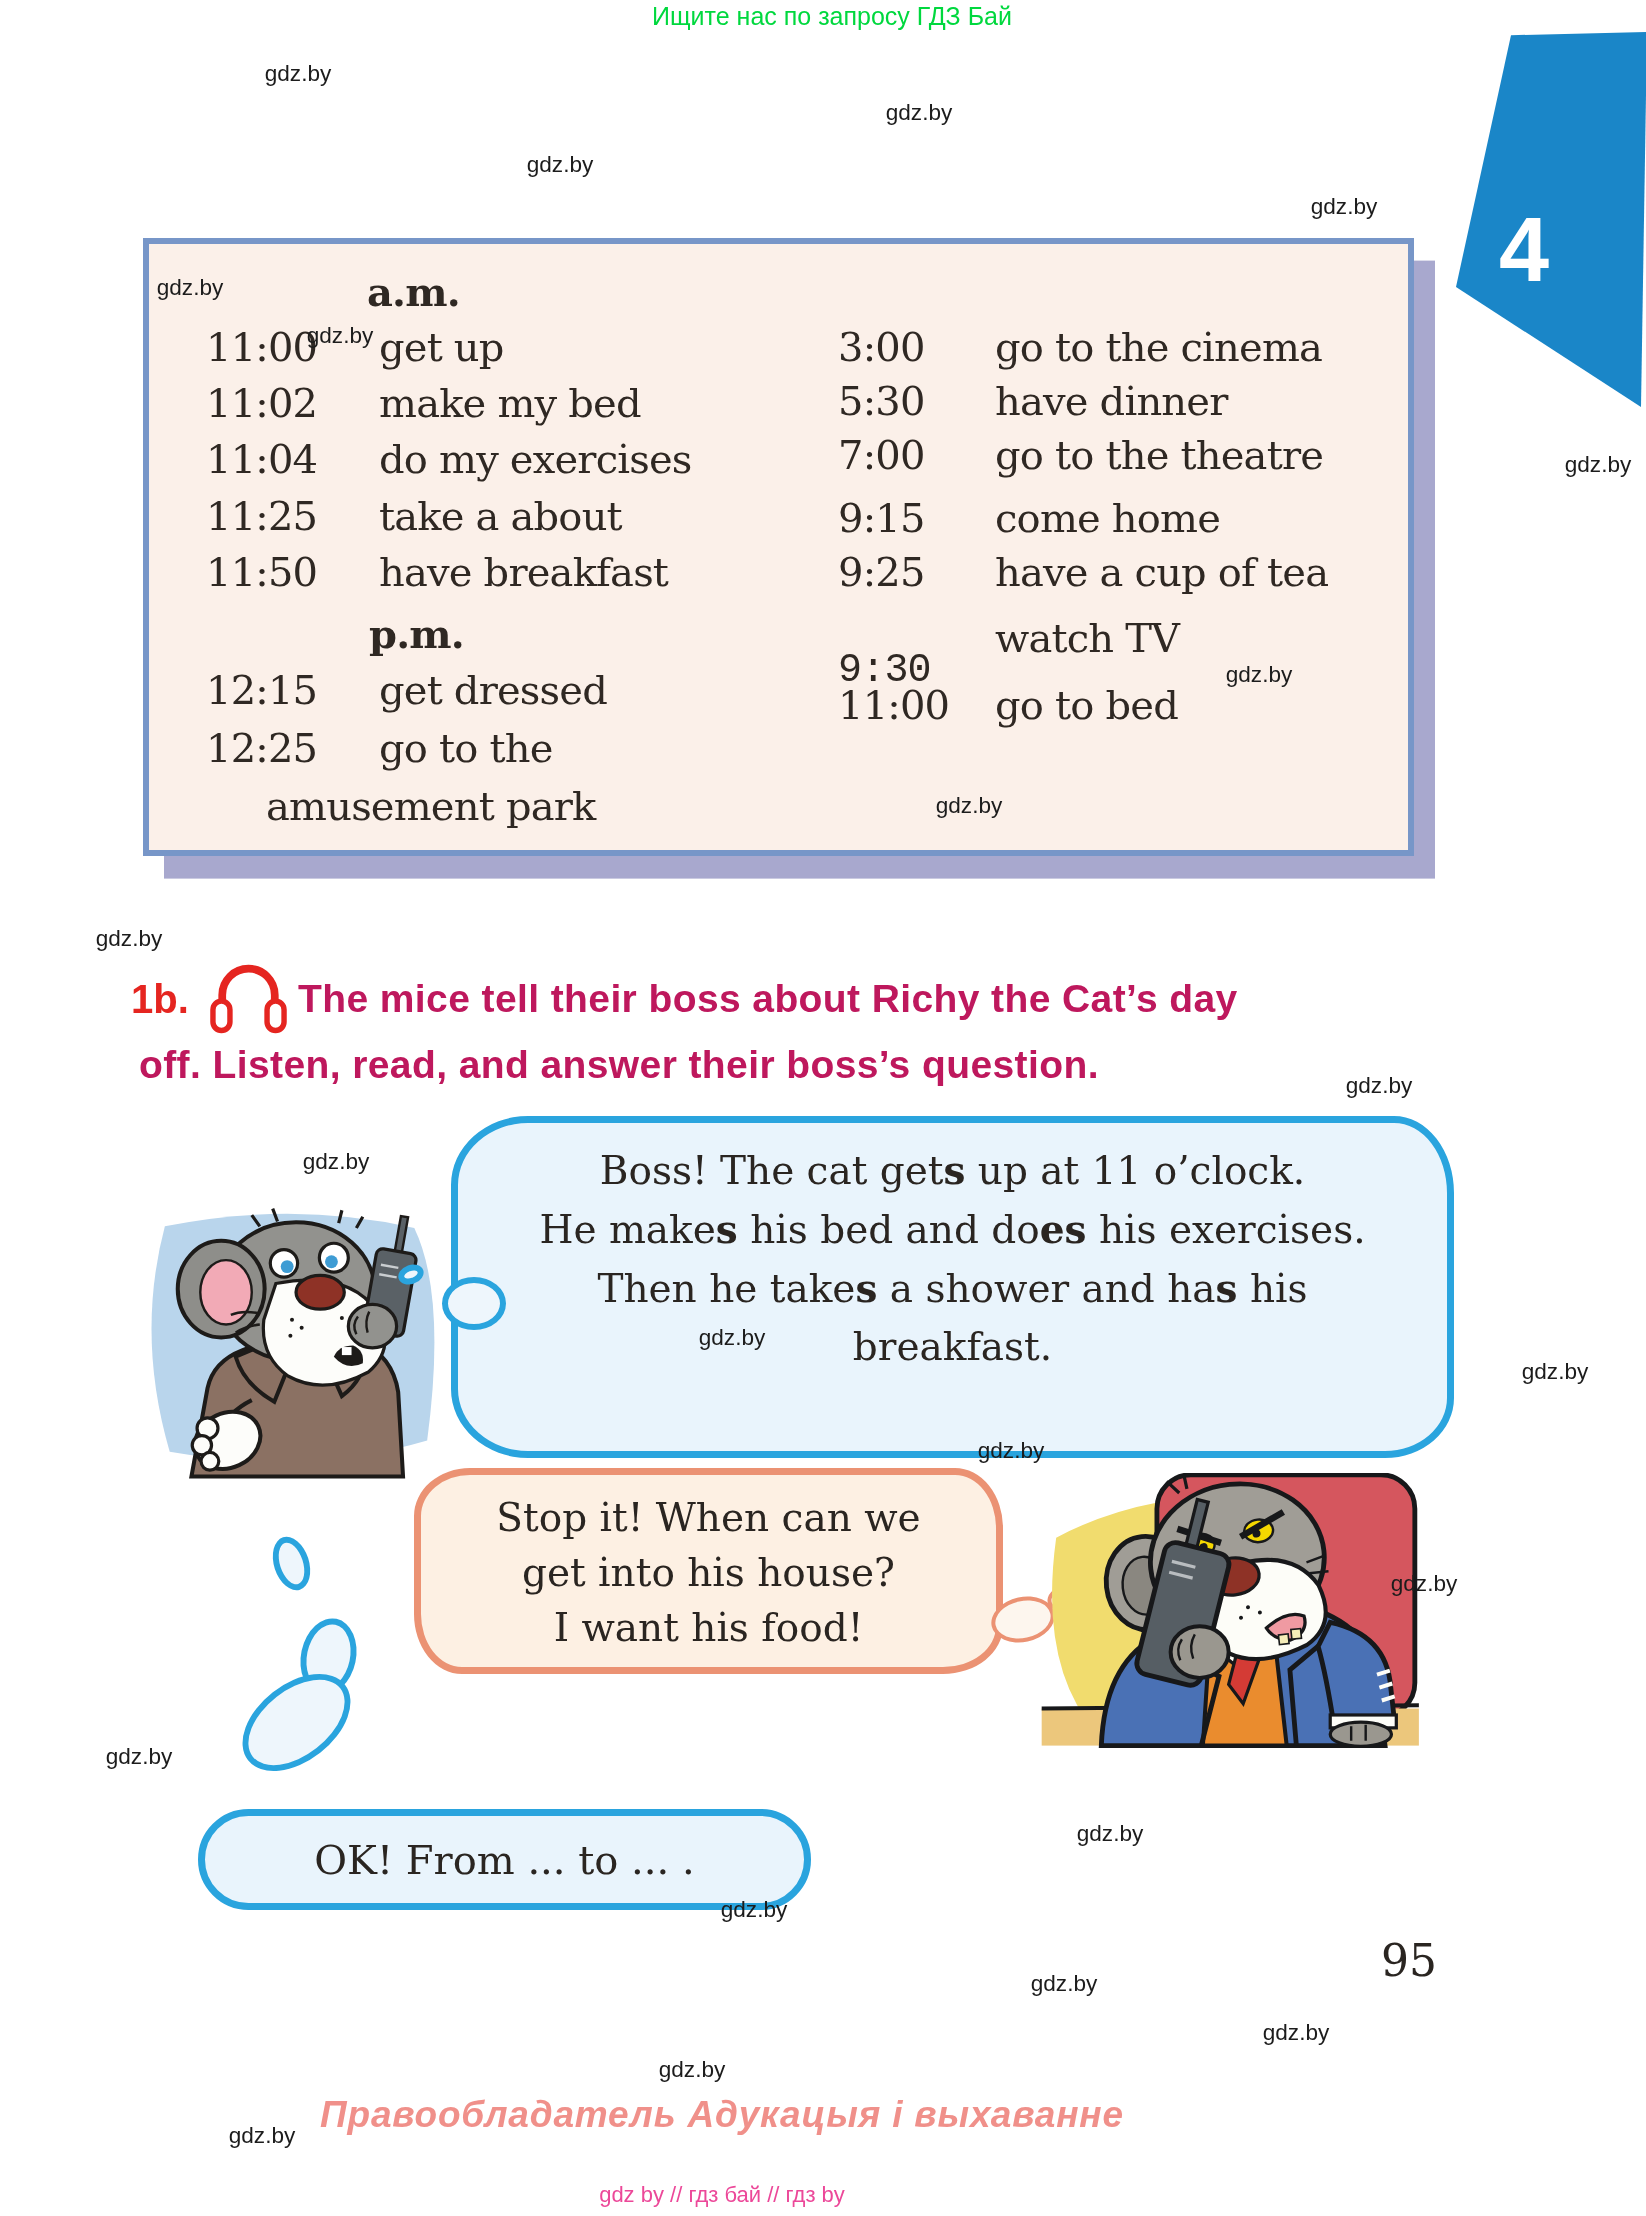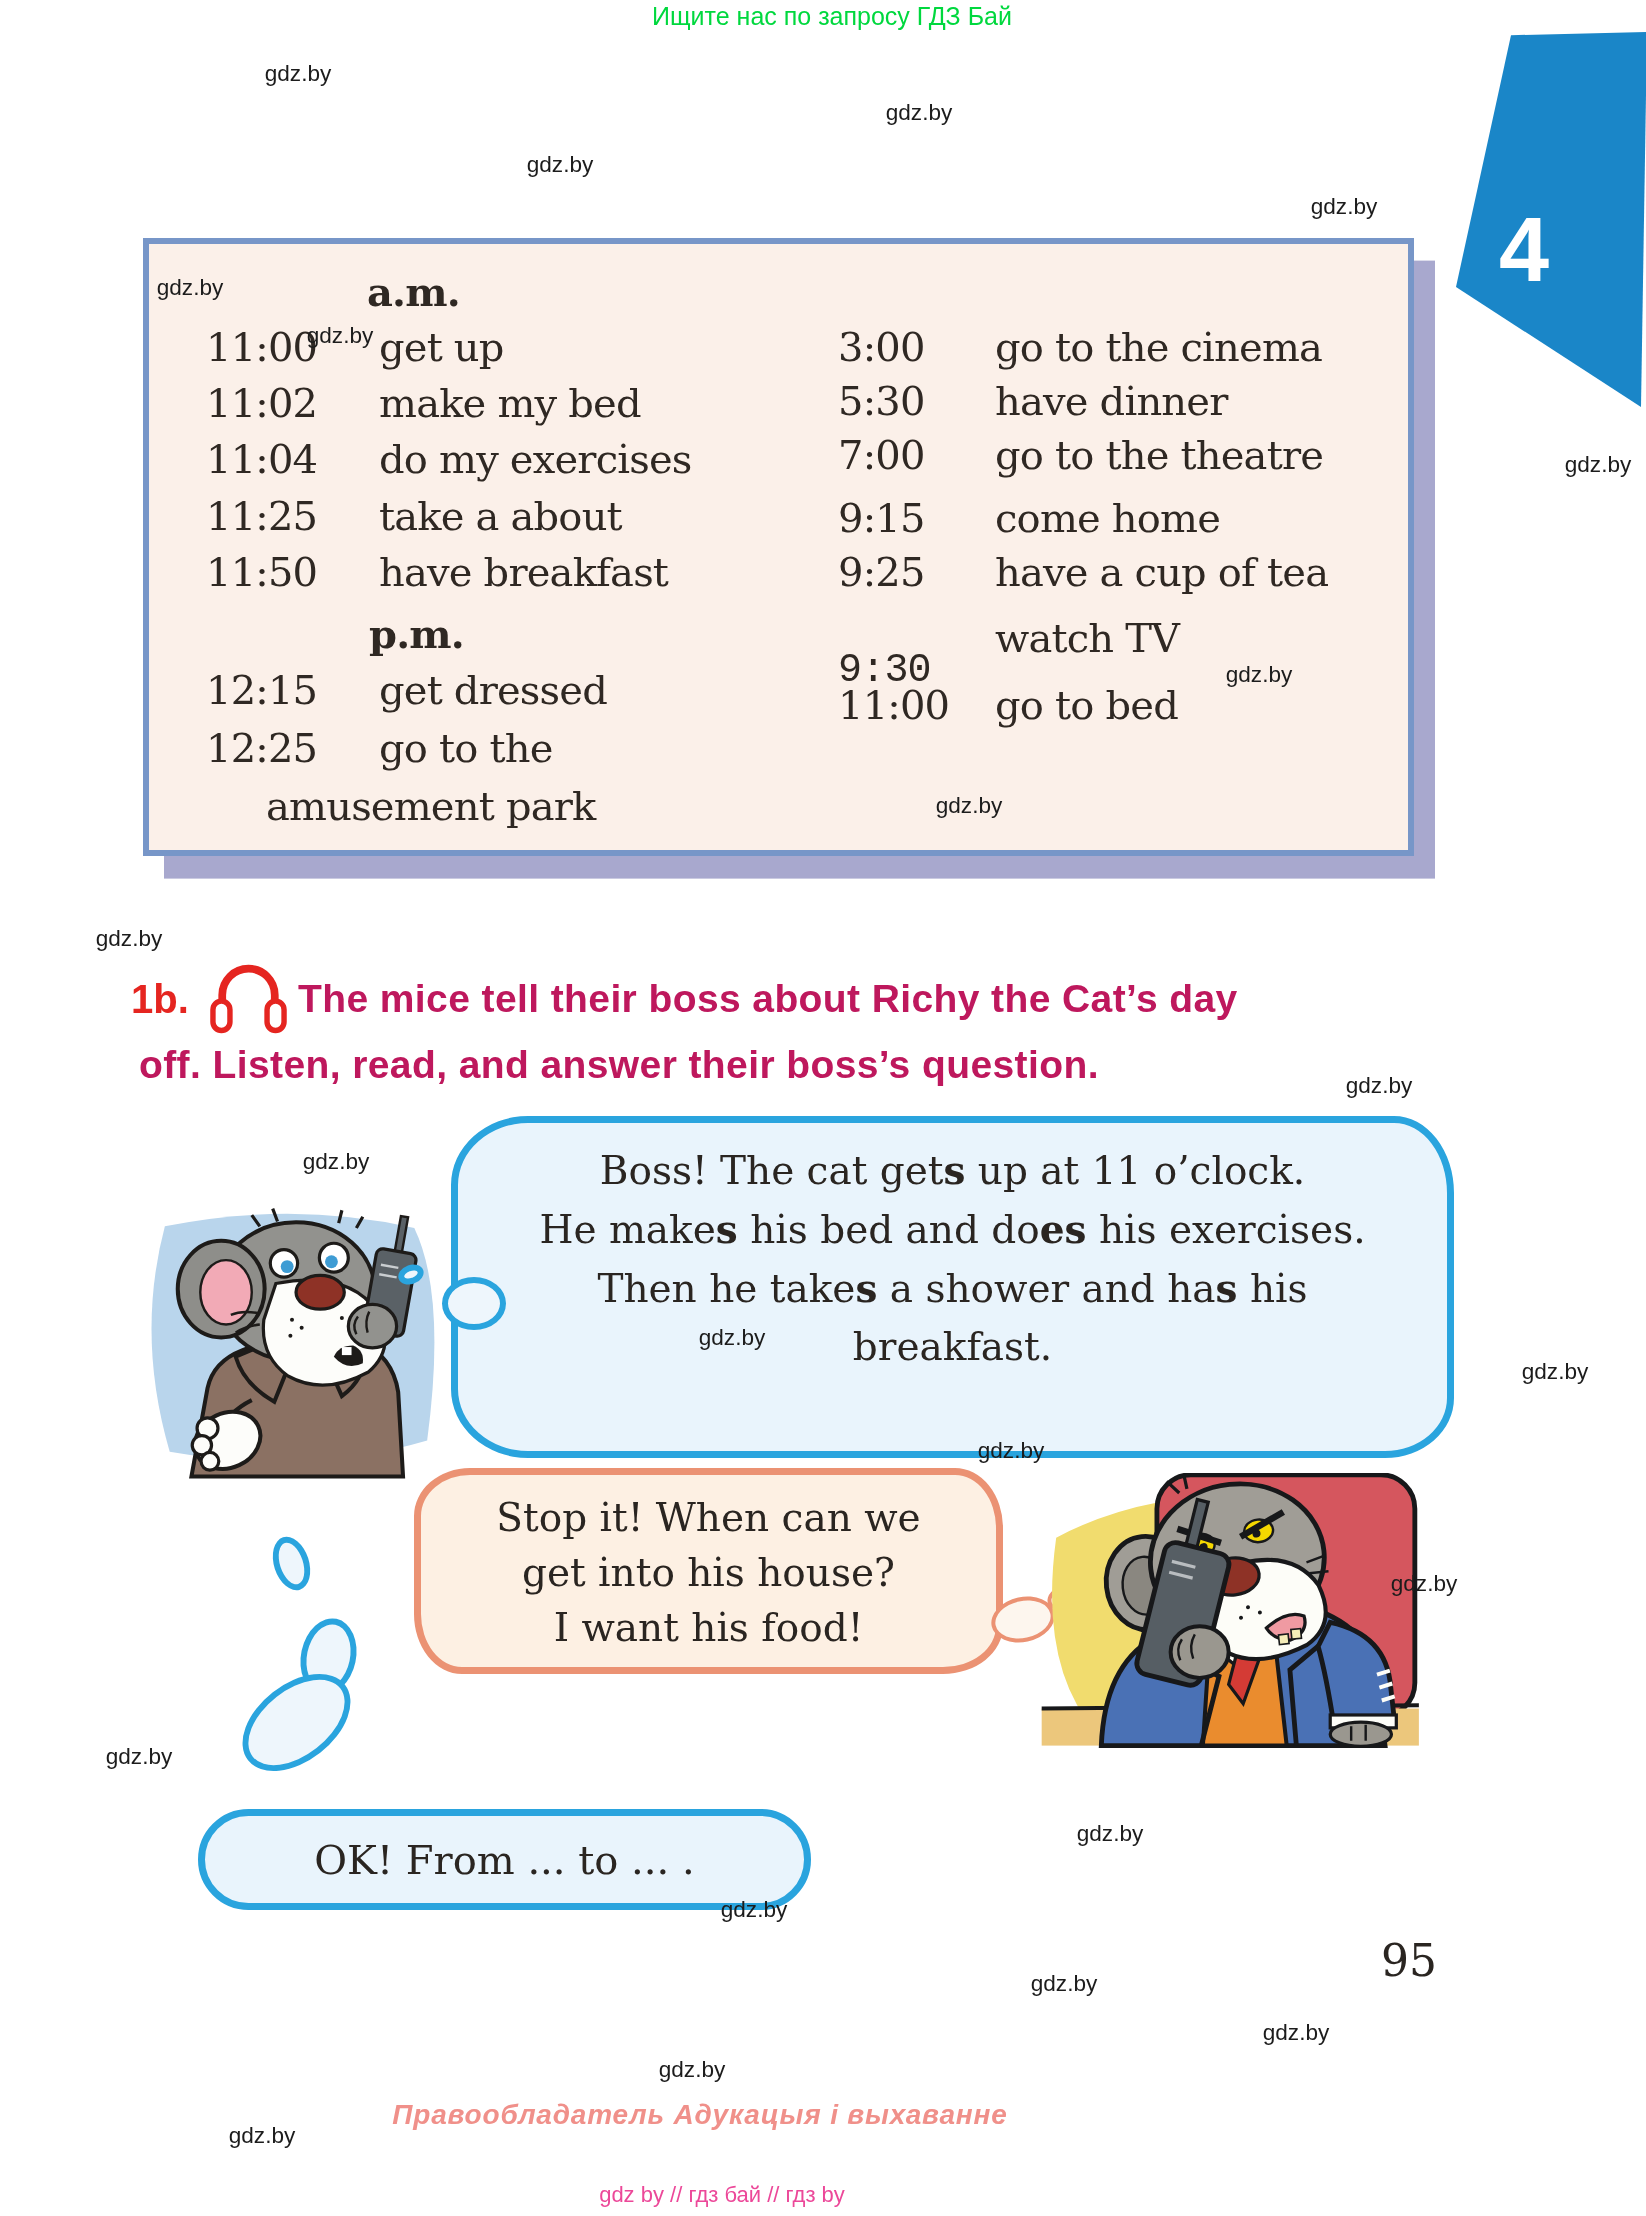--- a/index.html
+++ b/index.html
@@ -49,22 +49,22 @@
   .bubble-ok .bubble-line{line-height:40px;font-size:40px;}
 
   
   .th{position:absolute;box-sizing:border-box;border-radius:50%;}
   .th-blue{background:#eef6fc;border:6.4px solid #2aa4de;}
   .th-orange{background:#fdf6ee;border:4.8px solid #eb9273;}
 
   
   .page-num{left:1409px;top:1960px;transform:translate(-50%,-50%);
     font-family:"DejaVu Serif","Liberation Serif",serif;font-size:44px;color:#2a2521;}
-  .copyright{left:700px;top:2115px;transform:translate(-50%,-50%);white-space:nowrap;
-    color:#f0908a;font-size:28px;font-style:italic;font-weight:600;letter-spacing:0.8px;}
+  .copyright{left:722px;top:2115px;transform:translate(-50%,-50%);white-space:nowrap;
+    color:#f0908a;font-size:37px;font-style:italic;font-weight:600;letter-spacing:0.8px;}
   .footer-links{left:722px;top:2195px;transform:translate(-50%,-50%);white-space:nowrap;
     color:#ec4899;font-size:22px;font-weight:500;}
 
   
   .wm{position:absolute;transform:translate(-50%,-50%);color:#1c1c1c;font-size:22.6px;white-space:nowrap;}
 </style>
 </head>
 <body>
 
 <div class="page">

